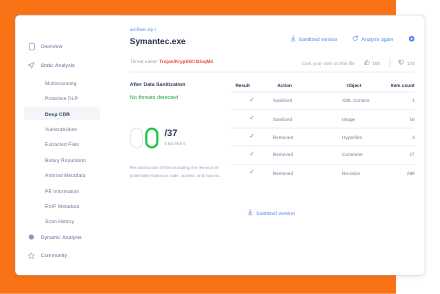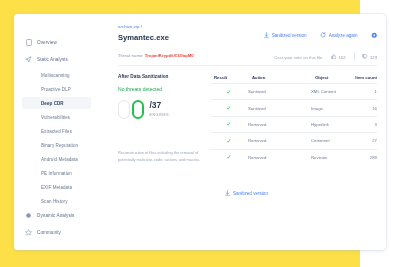--- a/index.html
+++ b/index.html
@@ -4,21 +4,21 @@
 <style>
   html,body{margin:0;padding:0;}
   body{
     width:400px;height:267px;overflow:hidden;
     background:#ffffff;
     font-family:"Liberation Sans", sans-serif;
     -webkit-font-smoothing:antialiased;
   }
   .page{
     position:absolute;left:0;top:0;width:360px;height:267px;
-    background:#fde047;
+    background:#f97316;
   }
   .card{
     position:absolute;left:14px;top:14px;width:372px;height:236px;
     background:#ffffff;
     border-radius:4px;
     box-shadow:0 1px 4px rgba(30,45,90,0.10), 0 0 0 0.5px rgba(210,216,230,0.55);
     overflow:hidden;
   }
 
   
@@ -115,21 +115,21 @@
   .summary{
     position:absolute;left:11px;top:60px;width:82px;
   }
   .summary-h{
     font-size:4.7px;font-weight:bold;color:#2c3a57;letter-spacing:0.02px;
   }
   .summary-sub{
     margin-top:7px;font-size:5px;color:#1fa84f;letter-spacing:0.02px;
   }
   .score{
-    margin-top:8px;display:flex;align-items:flex-start;
+    margin-top:24px;display:flex;align-items:flex-start;
   }
   .ring{
     width:12px;height:19px;border:1.4px solid #e3e7ef;border-radius:7px;
     box-sizing:border-box;
   }
   .zero{
     width:12px;height:19px;border:2.2px solid #1fc24a;border-radius:7px;
     box-sizing:border-box;margin-left:1.5px;
   }
   .score-right{margin-left:6px;padding-top:1px;}

